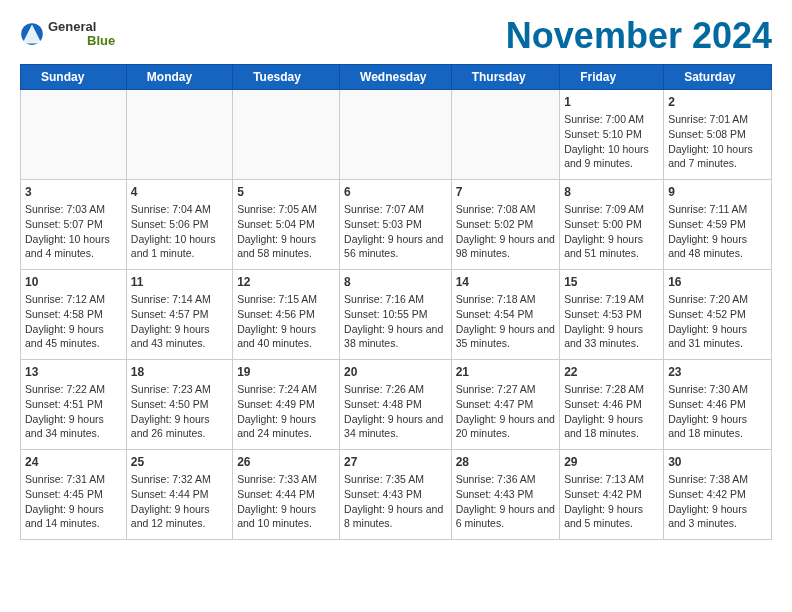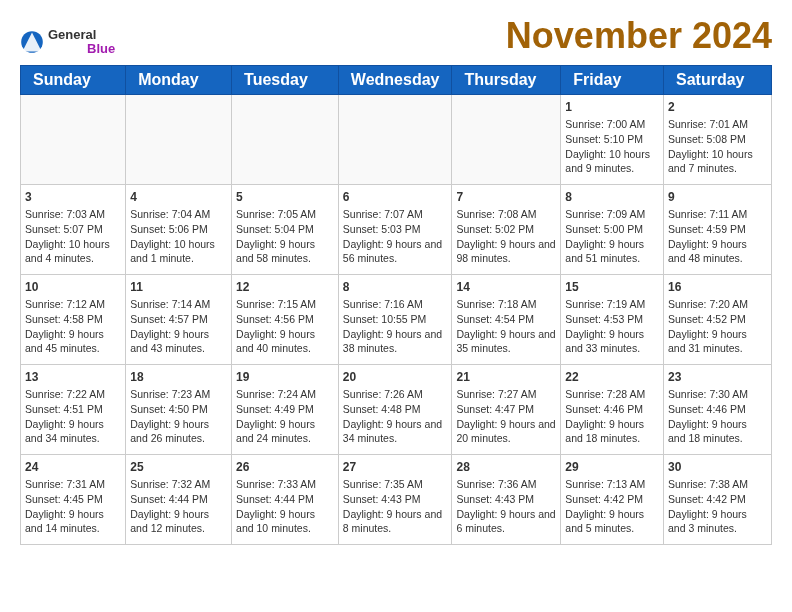--- a/index.html
+++ b/index.html
@@ -12,60 +12,60 @@
     }
     .header-area {
       display: flex;
       align-items: flex-start;
       justify-content: space-between;
       margin-bottom: 8px;
     }
     .logo {
       display: flex;
       align-items: center;
-      margin-top: 12px;
+      margin-top: 4px;
     }
     .logo-text {
       display: flex;
       flex-direction: column;
       font-size: 13px;
       font-weight: bold;
       line-height: 1.1;
     }
     .logo-general { color: #333; }
-    .logo-blue { color: #a21caf; padding-left: 39px; }
+    .logo-blue { color: #4d7c0f; padding-left: 39px; }
     .logo-icon {
       width: 24px;
       height: 24px;
       margin-right: 4px;
     }
     .title-area {
       text-align: right;
     }
     .month-title {
       font-size: 36px;
       font-weight: bold;
-      color: #a16207;
+      color: #0369a1;
       line-height: 1.1;
     }
     .subtitle {
       font-size: 15px;
       color: #333;
     }
     .calendar {
       width: 100%;
       border-collapse: collapse;
       font-size: 11px;
     }
     .calendar thead th {
       background: #1565c0;
       color: #fff;
-      padding: 5px 12px;
+      padding: 5px 20px;
       text-align: left;
-      font-size: 16px;
+      font-size: 12px;
       font-weight: bold;
       border: 1px solid #1050a0;
     }
     .calendar tbody td {
       border: 1px solid #ccc;
       vertical-align: top;
       padding: 4px;
       height: 90px;
       width: 113px;
       background: #fff;

